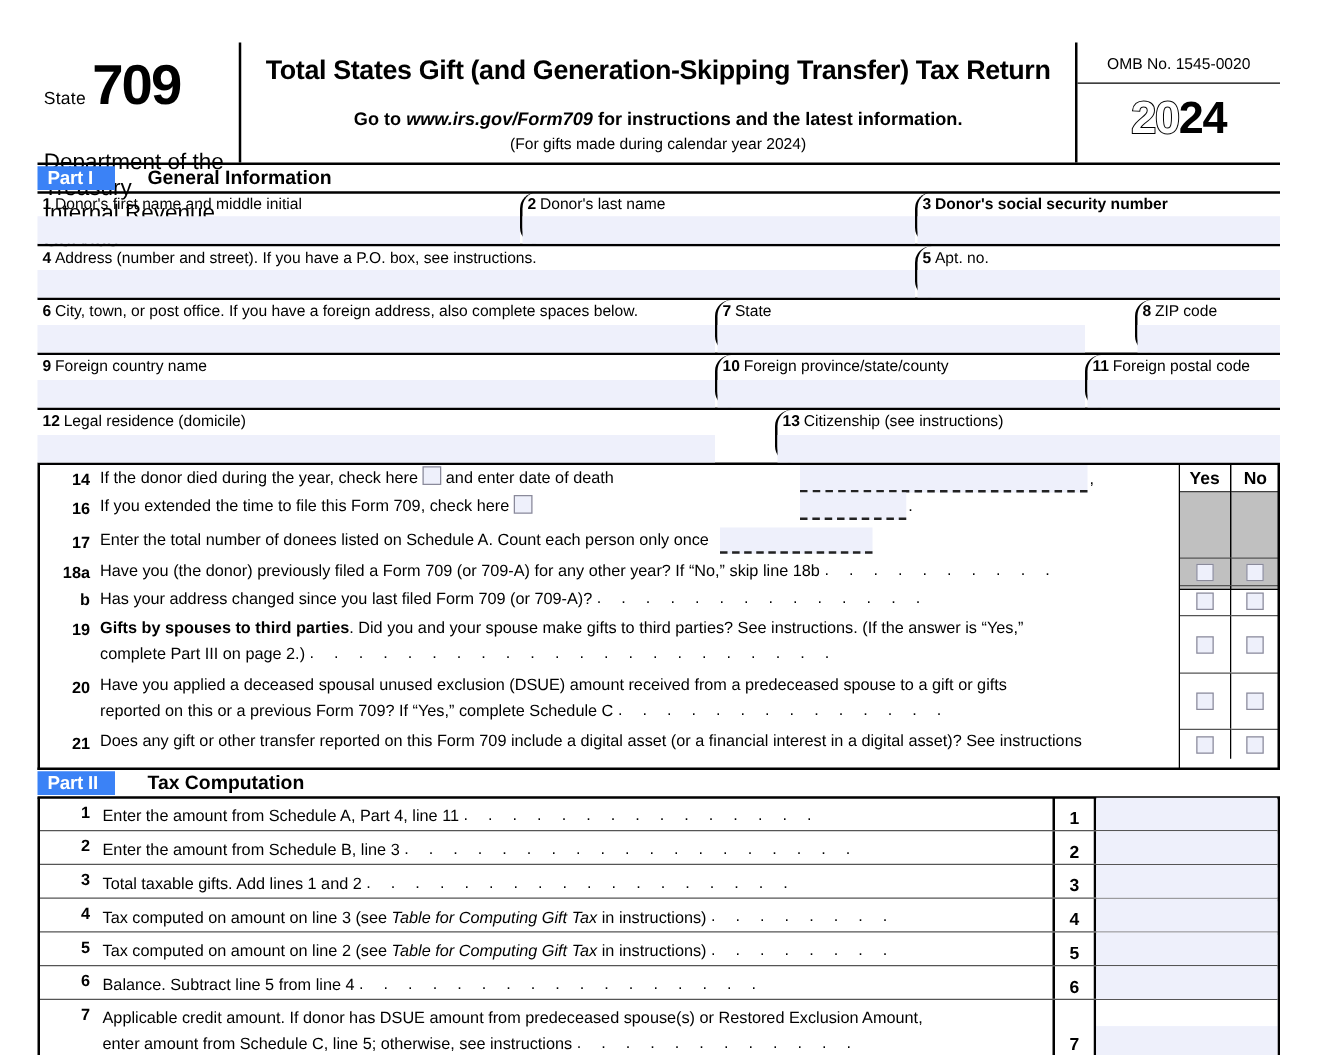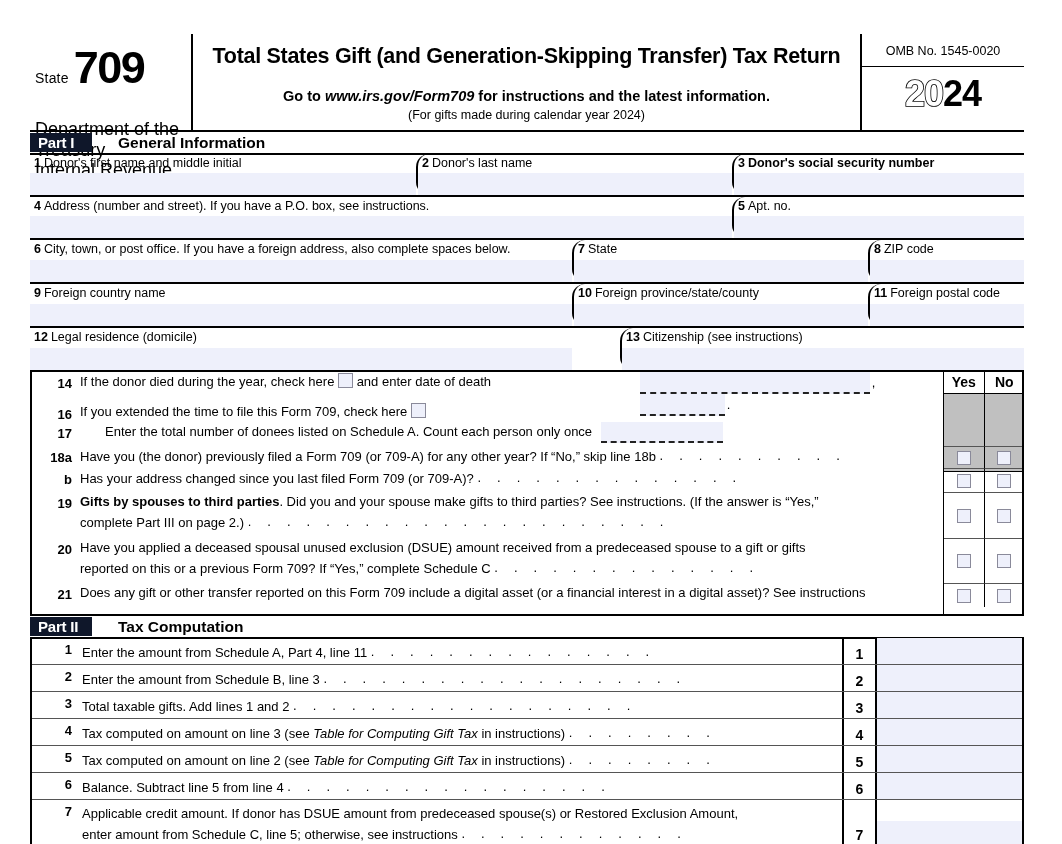--- a/index.html
+++ b/index.html
@@ -112,21 +112,21 @@
   .part-banner {
     position: absolute;
     left: 30px;
     width: 994px;
     height: 21px;
     border-bottom: 2px solid #000;
     display: flex;
     align-items: center;
   }
   .part-tag {
-    background: #0f172a;
+    background: #3b82f6;
     color: #fff;
     font-weight: bold;
     font-size: 15px;
     height: 19px;
     line-height: 19px;
     padding: 0 7px 0 8px;
     min-width: 62px;
     box-sizing: border-box;
     letter-spacing: -0.2px;
   }
@@ -411,21 +411,21 @@
 
   <div class="grid-block" style="top:240px; height:44px;">
     <div class="cell" style="width:542px;">
       <div class="lbl"><span class="lnum">6</span><span>City, town, or post office. If you have a foreign address, also complete spaces below.</span></div>
       <div class="entry"></div>
     </div>
     <div class="cell" style="width:296px;">
       <div class="lbl"><span class="lnum">7</span><span>State</span></div>
       <div class="entry"></div>
     </div>
-    <div class="cell" style="flex:1;">
+    <div class="cell" style="flex:1;margin-left:40px;">
       <div class="lbl"><span class="lnum">8</span><span>ZIP code</span></div>
       <div class="entry"></div>
     </div>
   </div>
 
   <div class="grid-block" style="top:284px; height:44px;">
     <div class="cell" style="width:542px;">
       <div class="lbl"><span class="lnum">9</span><span>Foreign country name</span></div>
       <div class="entry"></div>
     </div>
@@ -472,33 +472,33 @@
           <span class="seg" style="width:230px;"></span><span class="comma">,</span><span class="seg" style="width:85px;"></span><span class="comma">.</span>
         </span>
       </div>
       <div class="qyn">
           <div></div>
           <div></div>
         </div>
     </div>
 
 
-    <div class="qrow" style="height:27px;align-items:flex-end;">
+    <div class="qrow" style="height:27px;">
       <div class="qnum">16</div>
       <div class="qtext">
         <span>If you extended the time to file this Form 709, check here</span>
         <span class="cbox"></span>
       </div>
       <div class="qyn">
           <div></div>
           <div></div>
         </div>
     </div>
 
-    <div class="qrow" style="height:24px;gap:25px;">
+    <div class="qrow" style="height:24px;">
       <div class="qnum">17</div>
       <div class="qtext">
         <span>Enter the total number of donees listed on Schedule A. Count each person only once</span>
         <span class="dashfield" style="width:122px;"></span>
       </div>
       <div class="qyn">
           <div></div>
           <div></div>
         </div>
     </div>

